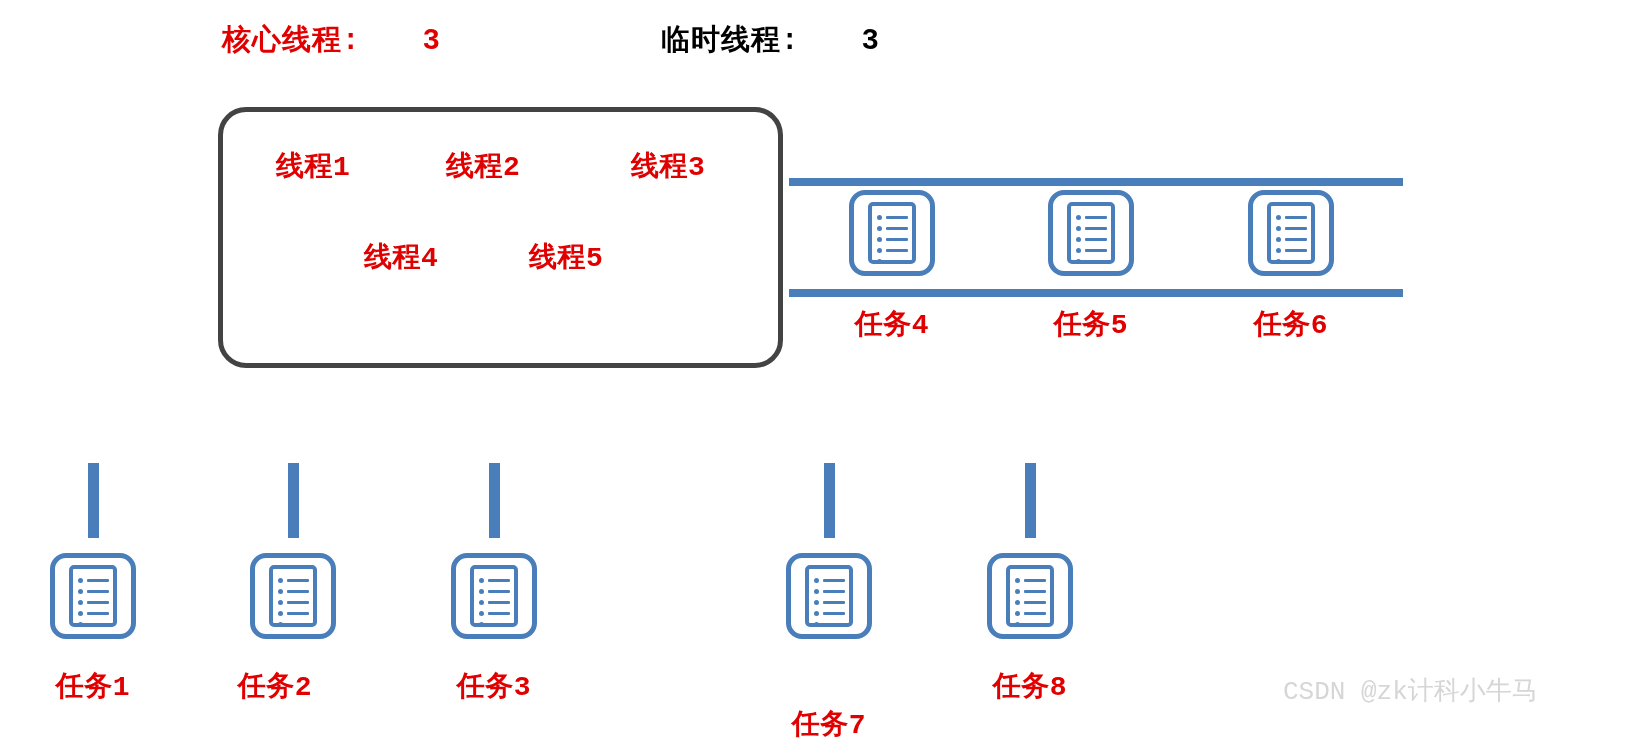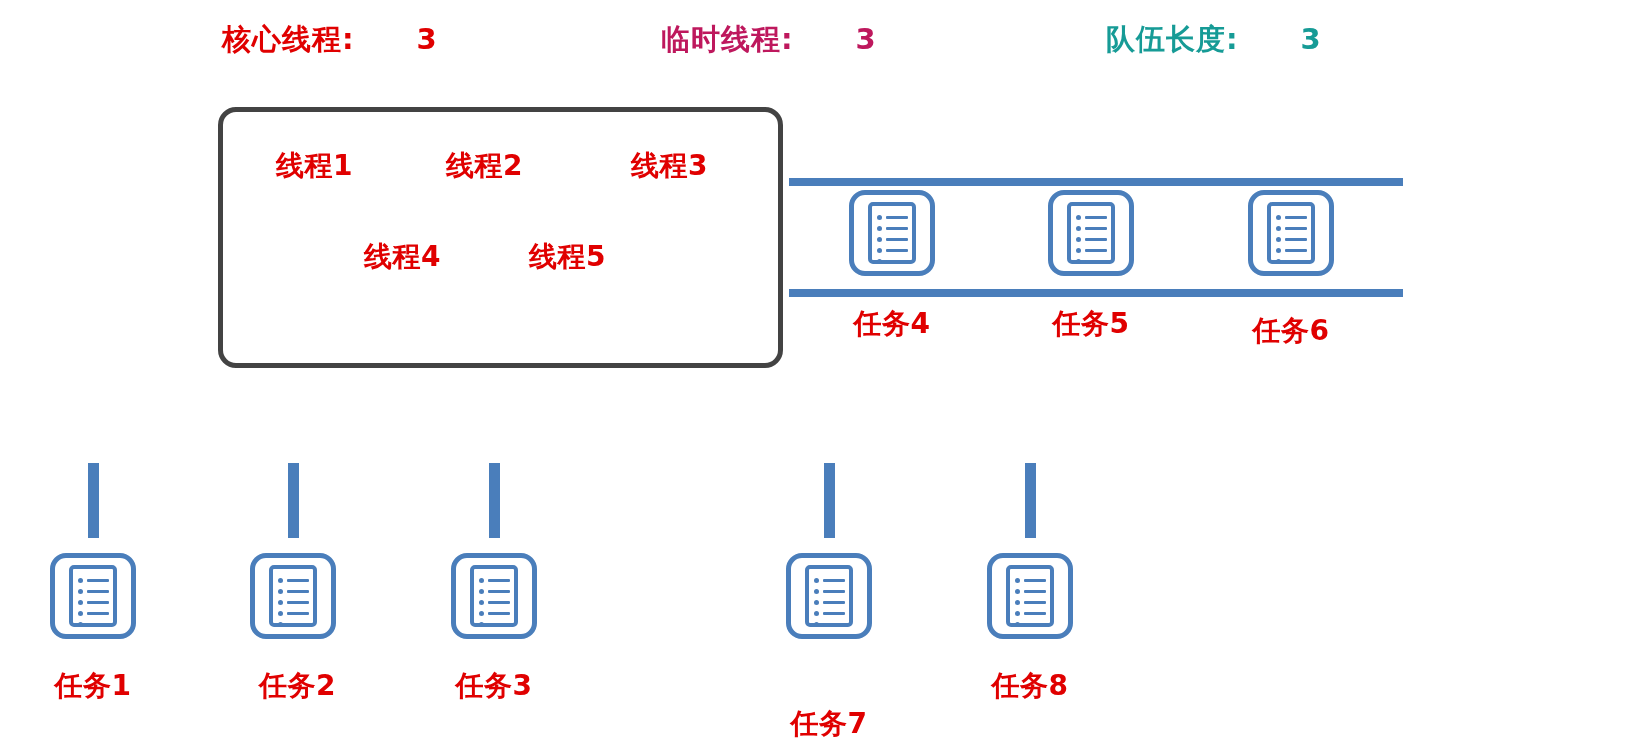--- a/index.html
+++ b/index.html
@@ -9,46 +9,47 @@
   }
   body {
     font-family: "DejaVu Sans", "Liberation Sans", sans-serif;
   }
   #canvas {
     position: relative;
     width: 1649px;
     height: 754px;
     background: #ffffff;
     overflow: hidden;
+    font-family: Liberation Mono, monospace;
   }
 
   
   .hdr {
     position: absolute;
     white-space: nowrap;
     font-weight: bold;
     font-size: 29px;
     letter-spacing: 1px;
   }
   .hdr .hdr-label { font-weight: bold; }
   .hdr .hdr-value { font-weight: bold; }
   .hdr-core   { left: 222px; top: 20px; color: #E00000; }
-  .hdr-temp   { left: 661px; top: 20px; color: #be185d; }
+  .hdr-temp   { left: 661px; top: 20px; color: #000000; }
   .hdr-queue  { left: 1106px; top: 20px; color: #169B96; }
   .hdr .gap { display: inline-block; width: 62px; }
 
   
   #pool-box {
     position: absolute;
     left: 218px;
     top: 107px;
     width: 565px;
     height: 261px;
     border: 5px solid #434343;
-    border-radius: 18px;
+    border-radius: 28px;
     box-sizing: border-box;
     background: #ffffff;
     padding-left: 45px;
   }
   .thread-label {
     position: absolute;
     color: #E00000;
     font-weight: bold;
     font-size: 28px;
     white-space: nowrap;
@@ -159,23 +160,20 @@
 <div id="canvas">
 
   <div class="hdr hdr-core">
     <span class="hdr-label">核心线程:</span><span class="gap"></span><span class="hdr-value">3</span>
   </div>
 
   <div class="hdr hdr-temp">
     <span class="hdr-label">临时线程:</span><span class="gap"></span><span class="hdr-value">3</span>
   </div>
 
-  <div class="hdr hdr-queue">
-    <span class="hdr-label">队伍长度:</span><span class="gap"></span><span class="hdr-value">3</span>
-  </div>
 
   <div id="pool-box">
     <span class="thread-label" style="left:53px;  top:35px;">线程1</span>
     <span class="thread-label" style="left:223px; top:35px;">线程2</span>
     <span class="thread-label" style="left:408px; top:35px;">线程3</span>
     <span class="thread-label" style="left:141px; top:126px;">线程4</span>
     <span class="thread-label" style="left:306px; top:126px;text-align:center;">线程5</span>
   </div>
 
   <div class="rail" id="rail-top"></div>
@@ -250,21 +248,21 @@
       <div class="row">
           <span class="dot"></span>
           <span class="line"></span>
         </div>
       <div class="row">
           <span class="dot"></span>
           <span class="line"></span>
         </div>
     </div>
   </div>
-  <div class="task-caption" style="left:1248px; top:312px; width:86px;">任务6</div>
+  <div class="task-caption" style="left:1248px; top:305px; width:86px;">任务6</div>
 
 
   <div class="stem" style="left:88px;  top:463px;"></div>
   <div class="task-icon" style="left:50px;  top:553px;">
     <div class="doc">
       <div class="row">
           <span class="dot"></span>
           <span class="line"></span>
         </div>
       <div class="row">
@@ -305,21 +303,21 @@
       <div class="row">
           <span class="dot"></span>
           <span class="line"></span>
         </div>
       <div class="row">
           <span class="dot"></span>
           <span class="line"></span>
         </div>
     </div>
   </div>
-  <div class="task-caption" style="left:250px; top:667px; width:86px;text-align:right;">任务2</div>
+  <div class="task-caption" style="left:232px; top:667px; width:86px;">任务2</div>
 
   <div class="stem" style="left:489px; top:463px;"></div>
   <div class="task-icon" style="left:451px; top:553px;">
     <div class="doc">
       <div class="row">
           <span class="dot"></span>
           <span class="line"></span>
         </div>
       <div class="row">
           <span class="dot"></span>
@@ -388,14 +386,15 @@
           <span class="line"></span>
         </div>
       <div class="row">
           <span class="dot"></span>
           <span class="line"></span>
         </div>
     </div>
   </div>
   <div class="task-caption" style="left:987px; top:667px; width:86px;">任务8</div>
 
+  <div id="watermark">CSDN @zk计科小牛马</div>
 
 </div>
 
 </body></html>

